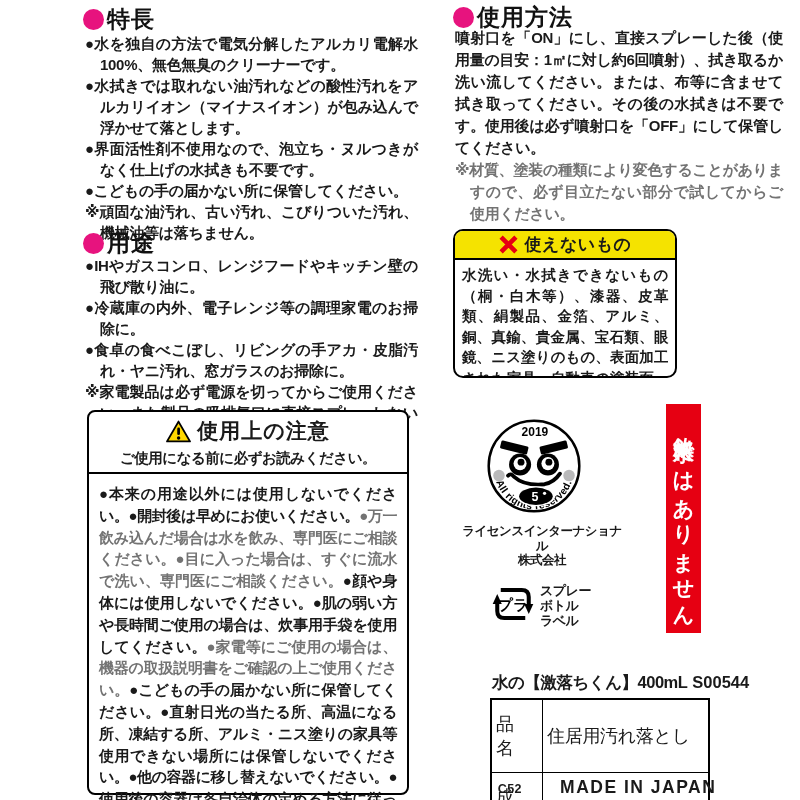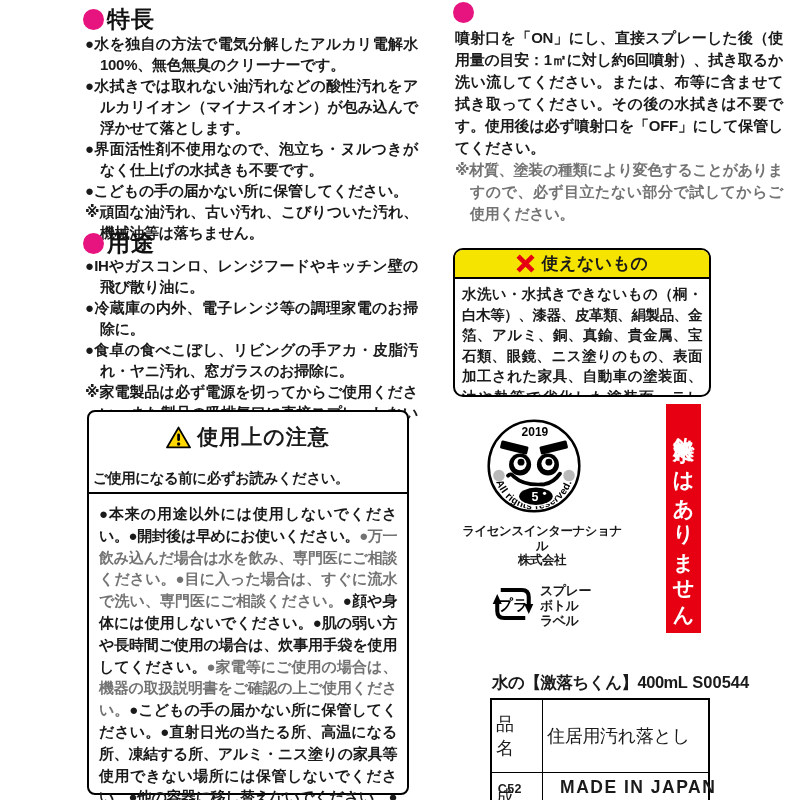--- a/index.html
+++ b/index.html
@@ -15,23 +15,23 @@
   .sec-head .t{font-size:23px;font-weight:800;letter-spacing:1px;color:#111;}
   
   .blist{font-size:15px;font-weight:600;line-height:21px;letter-spacing:-0.3px;text-align:justify;}
   .blist .li{padding-left:1em;text-indent:-1em;}
   
   .body-txt{font-size:15px;font-weight:600;line-height:22px;letter-spacing:-0.3px;text-align:justify;}
   .red{color:#737373;}
   .hang{padding-left:1em;text-indent:-1em;}
   
   .caution-box{border:2.5px solid #000;border-radius:8px;background:#fff;box-sizing:border-box;}
-  .caution-head{padding:11px 4px 4px;border-bottom:2.5px solid #000;}
+  .caution-head{padding:5px 4px 4px;text-align:center;border-bottom:2.5px solid #000;}
   .caution-title{display:flex;justify-content:center;align-items:center;gap:6px;font-size:21px;font-weight:800;letter-spacing:1px;}
-  .caution-sub{font-size:14.5px;font-weight:600;margin-top:18px;letter-spacing:-0.5px;}
+  .caution-sub{font-size:14.5px;font-weight:600;margin-top:4px;letter-spacing:-0.5px;}
   .caution-body{padding:9px 10px;font-size:15px;font-weight:600;line-height:21.8px;letter-spacing:-0.45px;text-align:justify;}
   
   .nu-box{border:2.5px solid #000;border-radius:10px;background:#fff;box-sizing:border-box;overflow:hidden;}
   .nu-head{background:#f5e300;border-bottom:2px solid #000;height:27px;display:flex;align-items:center;justify-content:center;gap:7px;}
   .nu-head .t{font-size:17px;font-weight:800;letter-spacing:0.5px;}
   .nu-body{padding:5px 7px;font-size:14.5px;font-weight:600;line-height:20.6px;letter-spacing:-0.4px;text-align:justify;}
   
   .company{font-size:12.5px;font-weight:700;line-height:14.5px;text-align:center;letter-spacing:-0.5px;}
   
   .recycle{display:flex;align-items:flex-start;gap:4px;}
@@ -90,27 +90,28 @@
       </svg>
       <span>使用上の注意</span>
     </div>
     <div class="caution-sub">ご使用になる前に必ずお読みください。</div>
   </div>
   <div class="caution-body"><span>●本来の用途以外には使用しないでください。●開封後は早めにお使いください。</span><span class="red">●万一飲み込んだ場合は水を飲み、専門医にご相談ください。●目に入った場合は、すぐに流水で洗い、専門医にご相談ください。</span><span>●顔や身体には使用しないでください。●肌の弱い方や長時間ご使用の場合は、炊事用手袋を使用してください。</span><span class="red">●家電等にご使用の場合は、機器の取扱説明書をご確認の上ご使用ください。</span><span>●こどもの手の届かない所に保管してください。●直射日光の当たる所、高温になる所、凍結する所、アルミ・ニス塗りの家具等使用できない場所には保管しないでください。●他の容器に移し替えないでください。●使用後の容器は各自治体の定める方法に従って処理してください。※商品の外観仕様等は、予告なく変更することがあります。</span></div>
 </div>
 
 <div class="abs sec-head" style="left:453px;top:2px;">
   <span class="dot"></span>
+  <span class="t">使用方法</span>
 </div>
 <div class="abs body-txt" style="left:455px;top:27px;width:328px;">
   <div>噴射口を「ON」にし、直接スプレーした後（使用量の目安：1㎡に対し約6回噴射）、拭き取るか洗い流してください。または、布等に含ませて拭き取ってください。その後の水拭きは不要です。使用後は必ず噴射口を「OFF」にして保管してください。</div>
   <div class="red hang">※材質、塗装の種類により変色することがありますので、必ず目立たない部分で試してからご使用ください。</div>
 </div>
 
-<div class="abs nu-box" style="left:453px;top:248px;width:258px;height:149px;">
+<div class="abs nu-box" style="left:453px;top:229px;width:224px;height:149px;">
   <div class="nu-head">
     <svg width="19" height="19" viewBox="0 0 18 18">
       <path d="M2 2 L16 16 M16 2 L2 16" stroke="#e60012" stroke-width="4.4"></path>
     </svg>
     <span class="t">使えないもの</span>
   </div>
   <div class="nu-body">水洗い・水拭きできないもの（桐・白木等）、漆器、皮革類、絹製品、金箔、アルミ、銅、真鍮、貴金属、宝石類、眼鏡、ニス塗りのもの、表面加工された家具、自動車の塗装面、油や熱等で劣化した塗装面、テレビ・パソコンの画面</div>
 </div>
 
 <svg class="abs" style="left:486px;top:418px;" width="96" height="96" viewBox="0 0 100 100">

